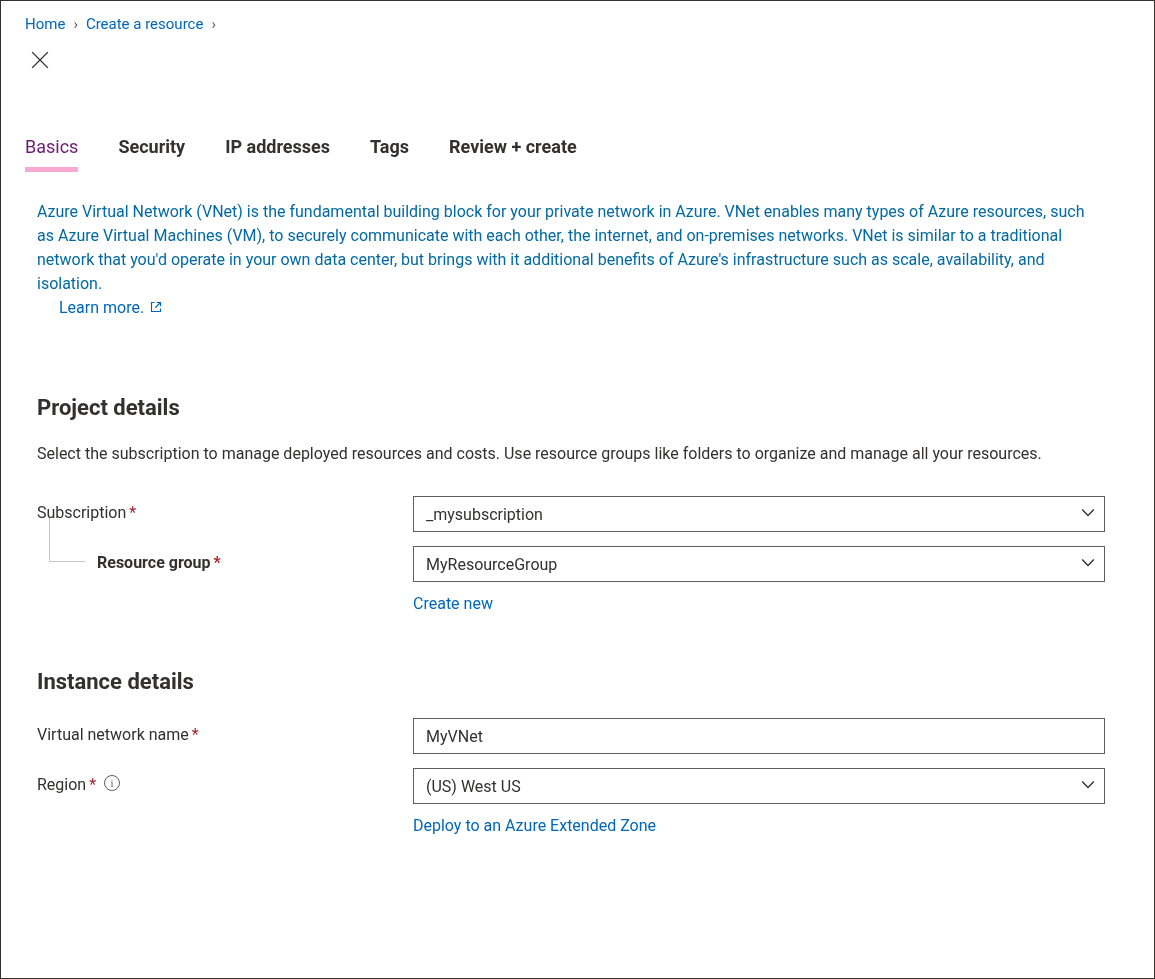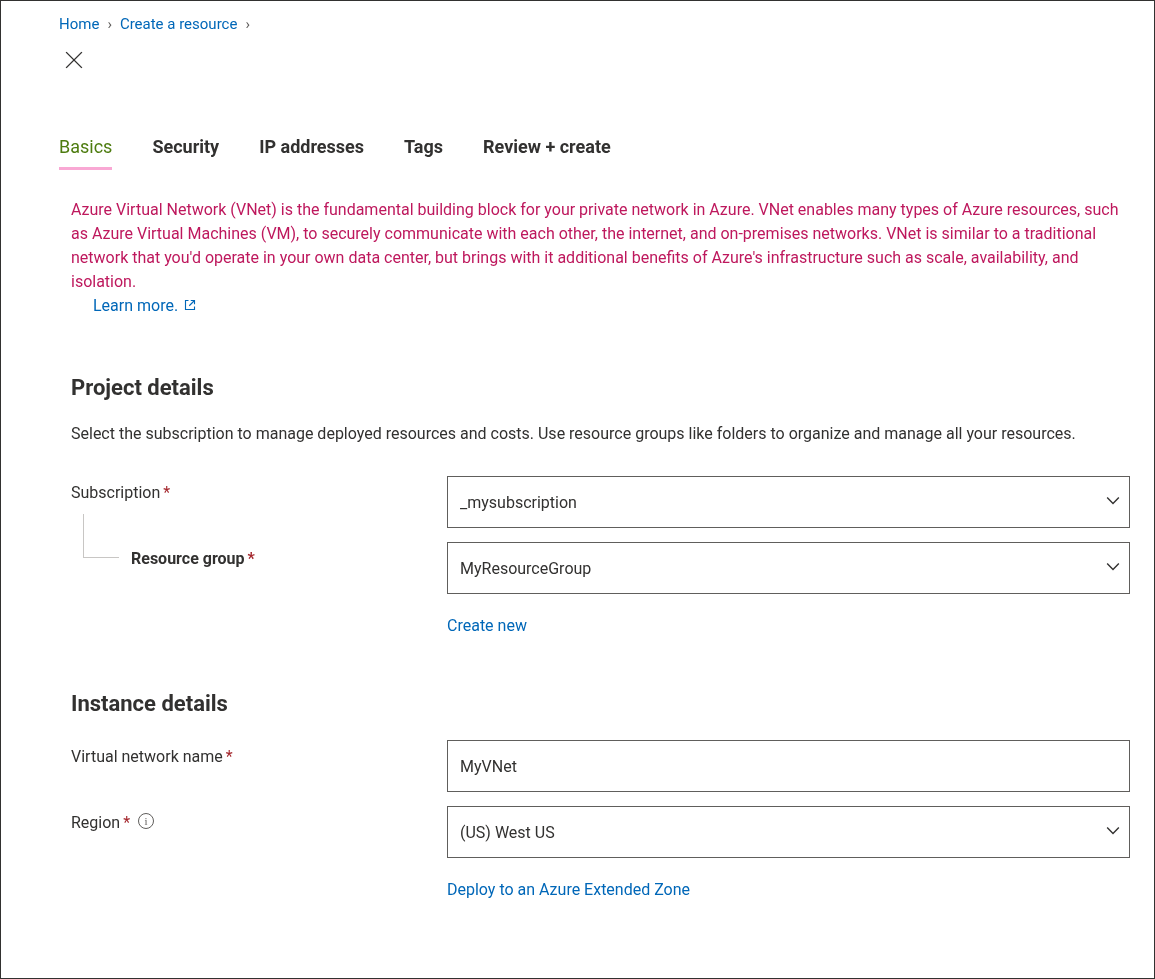--- a/index.html
+++ b/index.html
@@ -8,21 +8,20 @@
     background: #fff;
     color: #323130;
     font-size: 14px;
   }
   .frame {
     border: 1px solid #323130;
     width: 1155px;
     height: 979px;
     position: relative;
     overflow: hidden;
-    padding-left: 34px;
   }
   .breadcrumb {
     display: flex;
     align-items: center;
     gap: 8px;
     padding: 14px 24px 8px 24px;
     font-size: 15px;
   }
   .breadcrumb a {
     color: #0067b8;
@@ -74,49 +73,49 @@
   }
   .tab {
     font-size: 18px;
     color: #323130;
     padding-bottom: 10px;
     cursor: pointer;
     border-bottom: 3px solid transparent;
     font-weight: bold;
   }
   .tab.active {
-    color: #4d7c0f;
+    color: #701a75;
     font-weight: 400;
-    border-bottom: 3px solid #f9a8d4;
+    border-bottom: 5px solid #f9a8d4;
   }
   .content {
     padding: 28px 24px 0 36px;
     max-width: 1128px;
   }
   .description {
     font-size: 16px;
     line-height: 1.5;
-    color: #be185d;
+    color: #0369a1;
   }
   .learn-link {
     display: inline-flex;
     align-items: center;
     gap: 6px;
     color: #0067b8;
     text-decoration: none;
     font-size: 16px;
     margin-top: 2px;
     margin-left: 22px;
   }
   .ext-icon { width: 12px; height: 12px; }
   h2.section-title {
     font-size: 22px;
     font-weight: 700;
     color: #323130;
-    margin-top: 60px;
+    margin-top: 78px;
     margin-bottom: 22px;
   }
   .section-desc {
     font-size: 16px;
     line-height: 1.5;
     margin-bottom: 30px;
   }
   .form-row {
     display: flex;
     align-items: flex-start;
@@ -158,21 +157,21 @@
     margin-left: 8px;
     font-style: normal;
     font-family: Georgia, serif;
   }
   .form-field-col {
     flex: 1;
     max-width: 720px;
   }
   .select-field, .text-field {
     width: 100%;
-    height: 52px;
+    height: 36px;
     border: 1px solid #605e5c;
     padding: 0 36px 0 12px;
     font-size: 16px;
     font-family: inherit;
     background: #fff;
     color: #323130;
     position: relative;
   }
   .select-wrap {
     position: relative;
@@ -183,21 +182,21 @@
     top: 50%;
     transform: translateY(-50%);
     pointer-events: none;
   }
   .chev svg { width: 14px; height: 14px; }
   .sublink {
     display: inline-block;
     color: #0067b8;
     text-decoration: none;
     font-size: 16px;
-    margin-top: 22px;
+    margin-top: 12px;
   }
 </style>
 </head>
 <body>
 
 <div class="frame">
 
   <nav class="breadcrumb">
     <a href="#">Home</a>
     <span class="sep">›</span>

